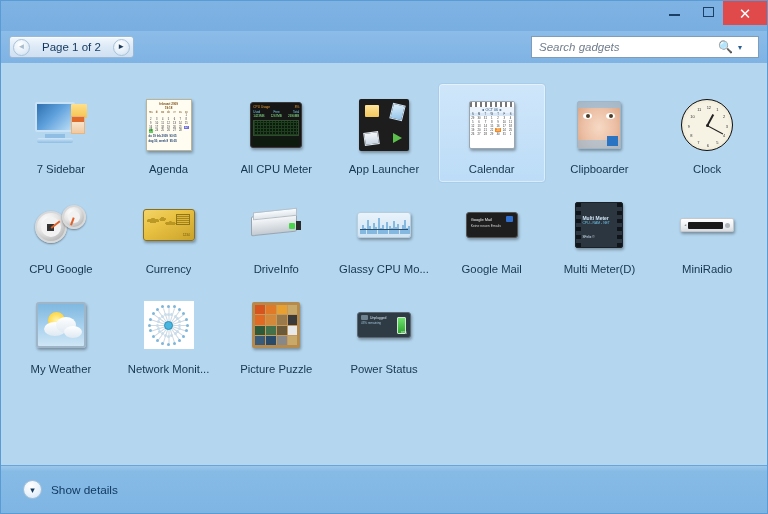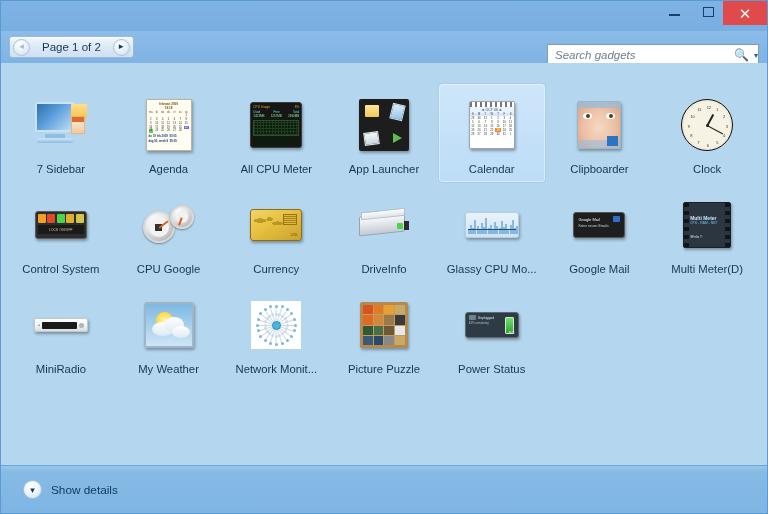--- a/index.html
+++ b/index.html
@@ -71,26 +71,26 @@
     line-height: 1;
   }
   .pager-arrow.disabled { color: #a9bccd; }
   .pager-arrow.enabled  { color: #1b3b5c; }
   .pager-label {
     font-size: 11.5px; color: #12385e;
     padding: 0 12px;
     white-space: nowrap;
   }
   .searchbox {
-    position: absolute; right: 8px; top: 13px;
-    width: 212px; height: 22px;
+    position: absolute; right: 8px; top: 5px;
+    width: 228px; height: 22px;
     background: #ffffff;
     border: 1px solid #7f9db9;
     display: flex; align-items: center;
-    padding: 0 0 0 7px;
+    padding: 0 16px 0 7px;
   }
   .search-placeholder {
     flex: 1;
     font-size: 11.5px; font-style: italic; color: #6f7d8c;
     font-family: "Liberation Sans", sans-serif;
   }
   .search-icon { color: #2b5f93; font-size: 12px; margin-right: 5px; }
   .search-chevron { color: #2b5f93; font-size: 8px; }
 
   
@@ -663,35 +663,20 @@
               <span class="num" style="left:5.5px;top:23.500000000000004px">9</span>
               <span class="num" style="left:8.045517328095666px;top:14px">10</span>
               <span class="num" style="left:14.999999999999993px;top:7.04551732809567px">11</span>
               <span class="num" style="left:24.499999999999996px;top:4.5px">12</span>
               <div class="hand hh"></div>
               <div class="hand mh"></div>
               <div class="pin"></div>
             </div>
           </div>
           <div class="gadget-label">Clock</div>
-        </div>
-        <div class="gadget">
-          <div class="thumb">
-            <div class="art-control shadowed">
-              <div class="leds">
-                <div class="led" style="background:#f0a028"></div>
-                <div class="led" style="background:#e04a2a"></div>
-                <div class="led" style="background:#4cd44c"></div>
-                <div class="led" style="background:#e0b028"></div>
-                <div class="led" style="background:#d4c44c"></div>
-              </div>
-              <div class="lockbar">LOCK ON/OFF</div>
-            </div>
-          </div>
-          <div class="gadget-label">Control System</div>
         </div>
         <div class="gadget">
           <div class="thumb">
             <div class="art-cpumeter">
               <div class="g big">
                 <div class="face"></div>
                 <div class="sq"></div>
                 <div class="needle"></div>
               </div>
               <div class="g sml">

